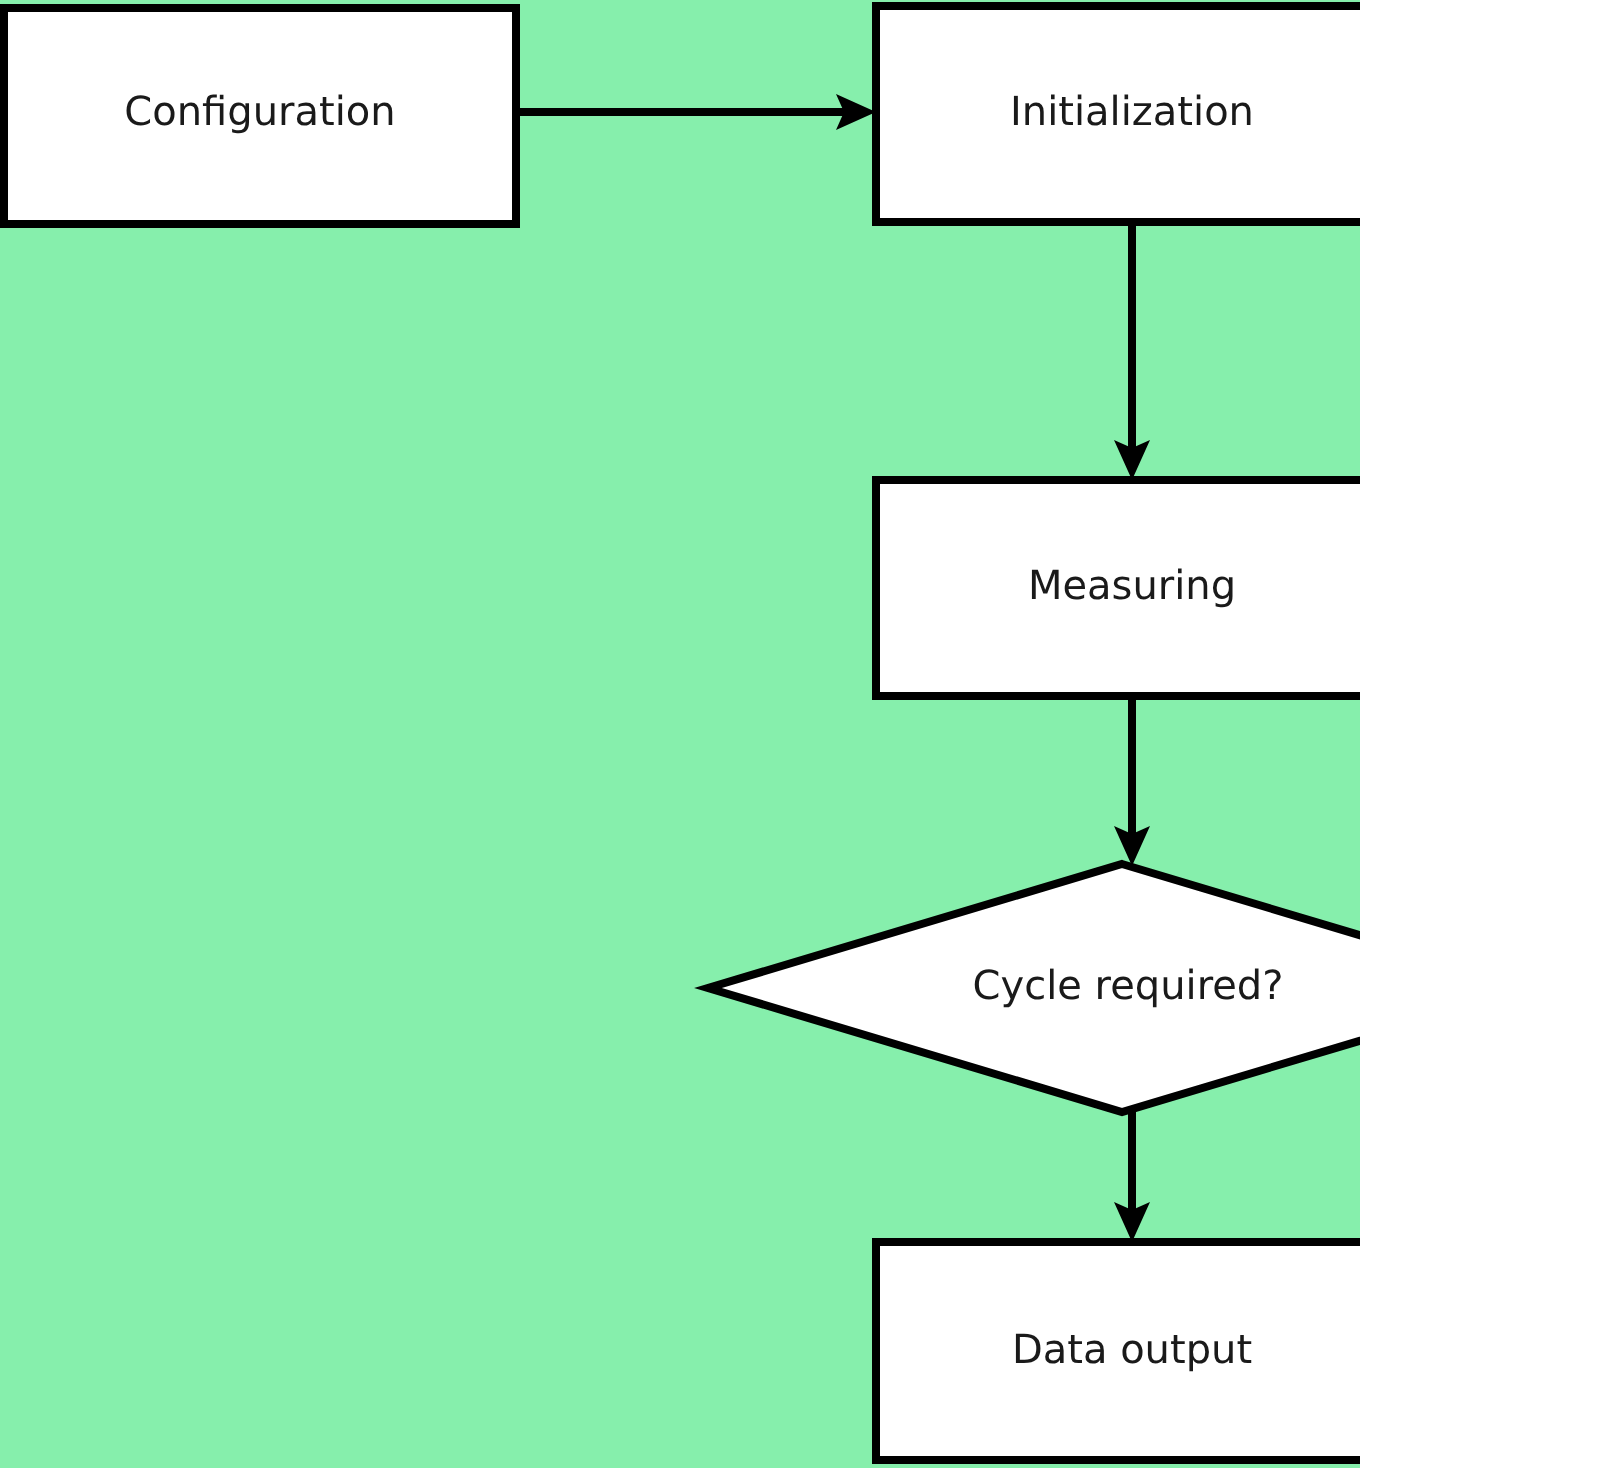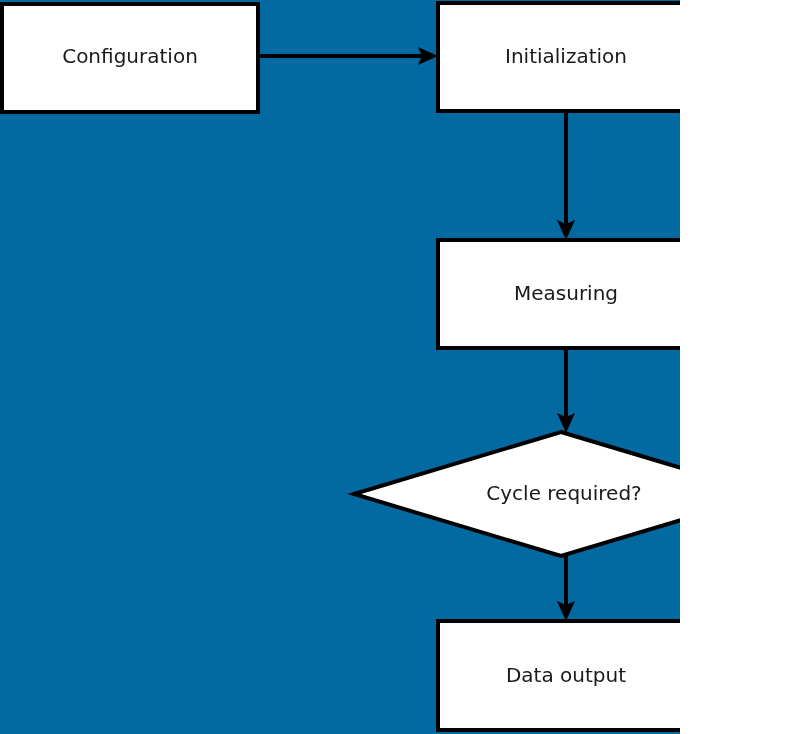--- a/index.html
+++ b/index.html
@@ -8,21 +8,21 @@
     padding: 0;
     background: #ffffff;
   }
   body {
     font-family: "DejaVu Sans", "Liberation Sans", sans-serif;
   }
   #canvas {
     position: relative;
     width: 680px;
     height: 734px;
-    background: #0369a1;
+    background: #86efac;
     overflow: hidden;
   }
   #flow-svg {
     position: absolute;
     top: 0;
     left: 0;
     width: 800px;
     height: 734px;
     display: block;
   }

